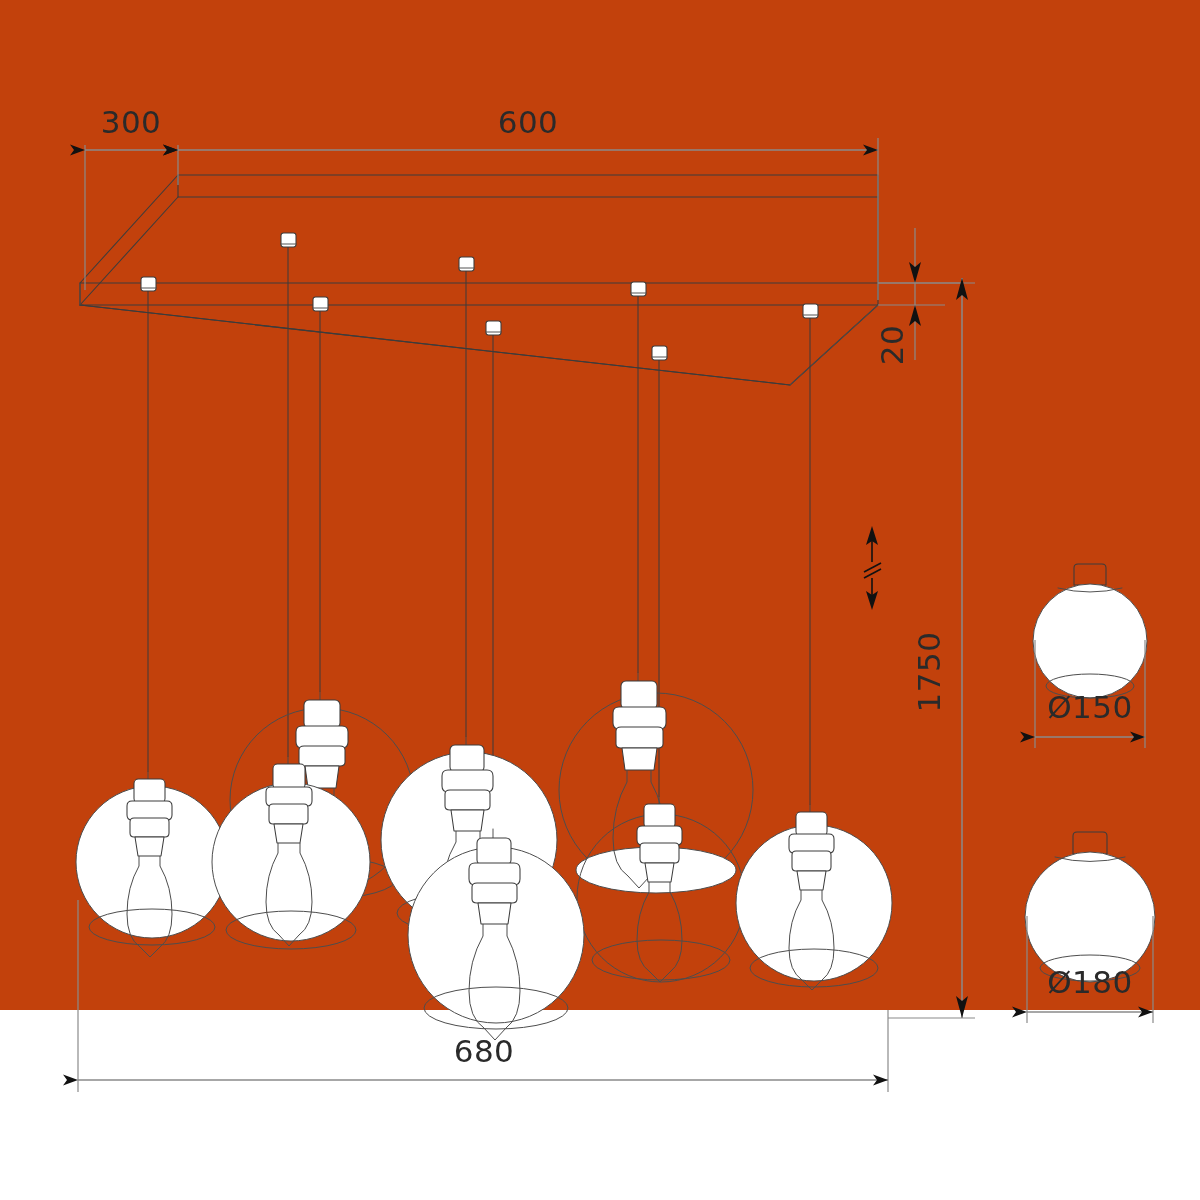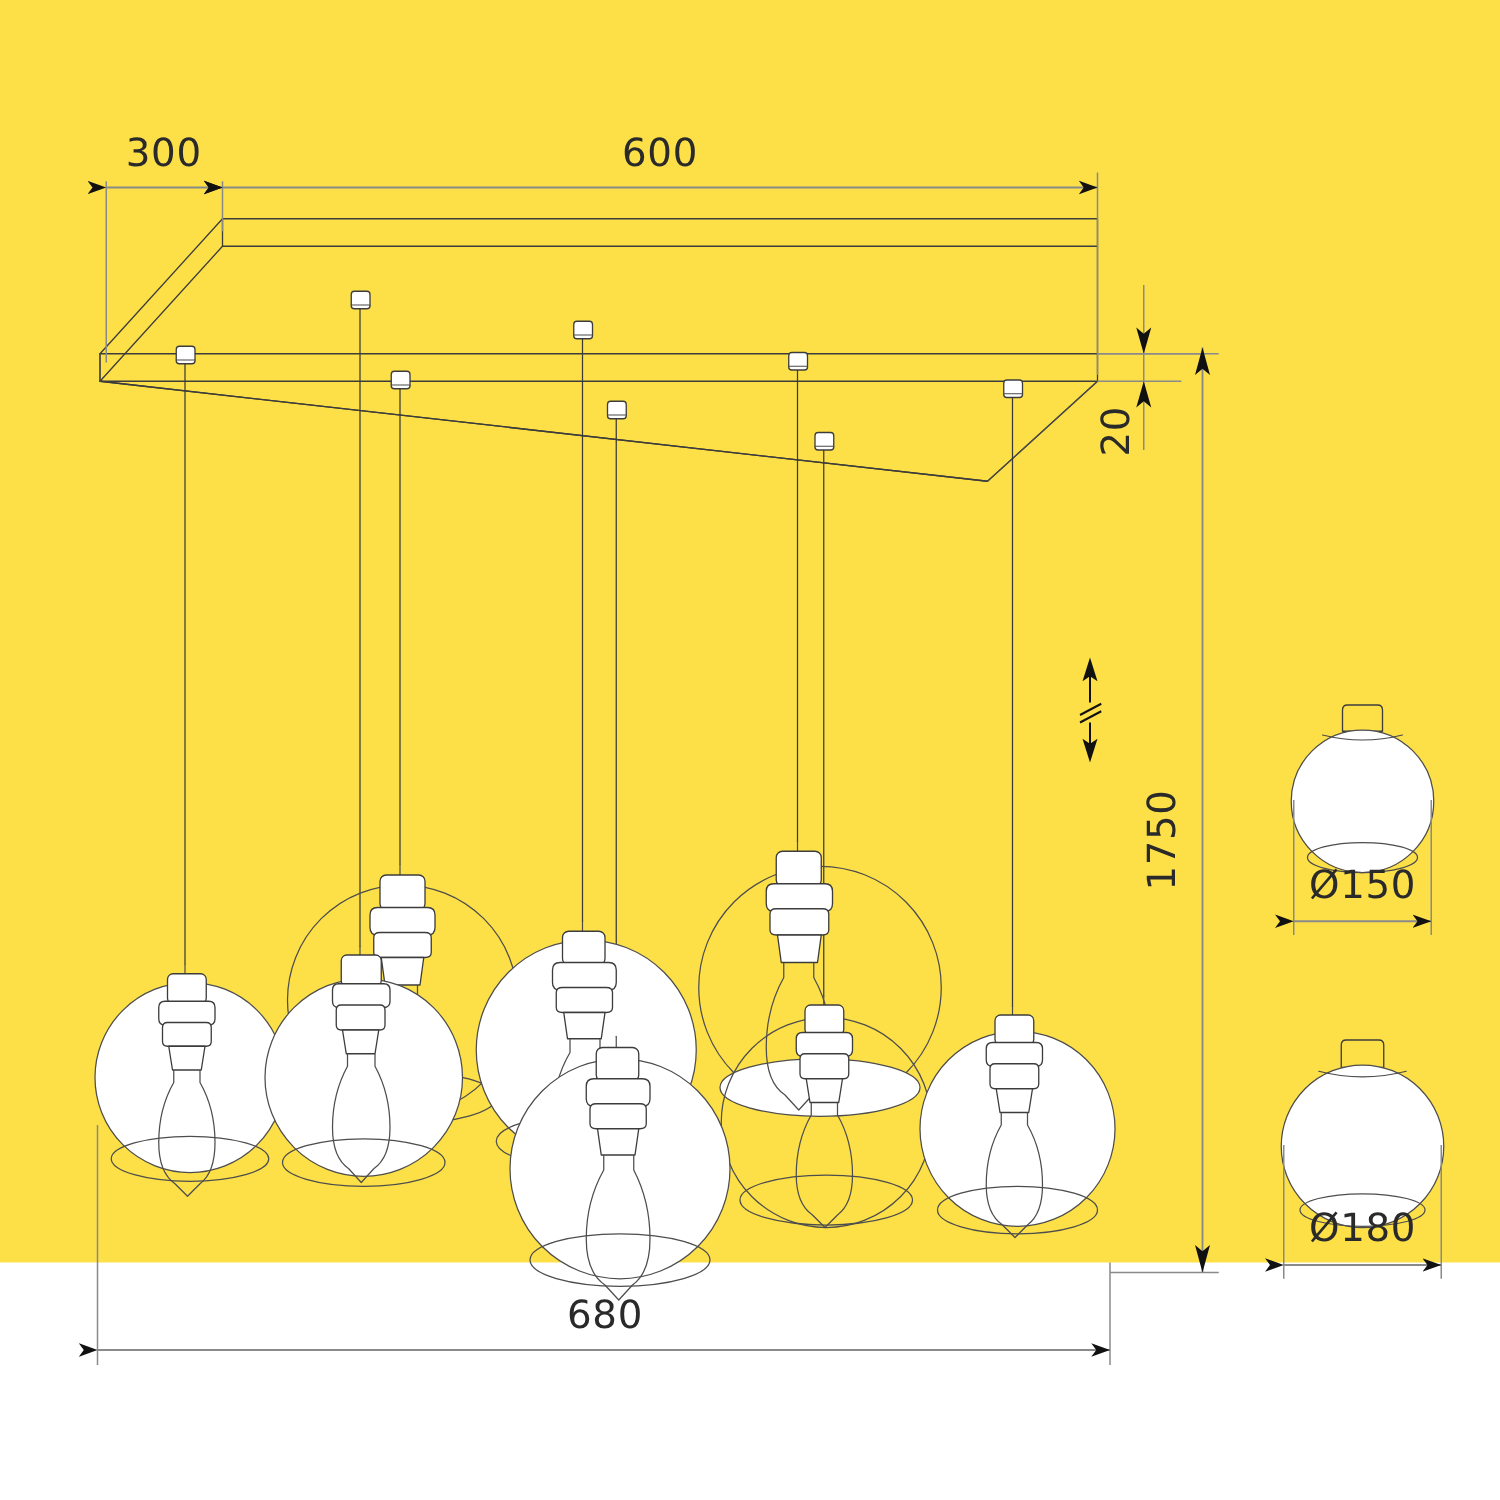--- a/index.html
+++ b/index.html
@@ -11,21 +11,21 @@
   body {
     width: 1200px;
     height: 1200px;
     overflow: hidden;
     font-family: "Liberation Sans", sans-serif;
   }
   #drawing-root {
     position: relative;
     width: 1200px;
     height: 1010px;
-    background: #fde047;
+    background: #c2410c;
   }
   svg#tech-drawing {
     display: block;
     width: 1200px;
     height: 1200px;
   }
   .geom {
     fill: none;
     stroke: #3c3c3c;
     stroke-width: 1.05;

